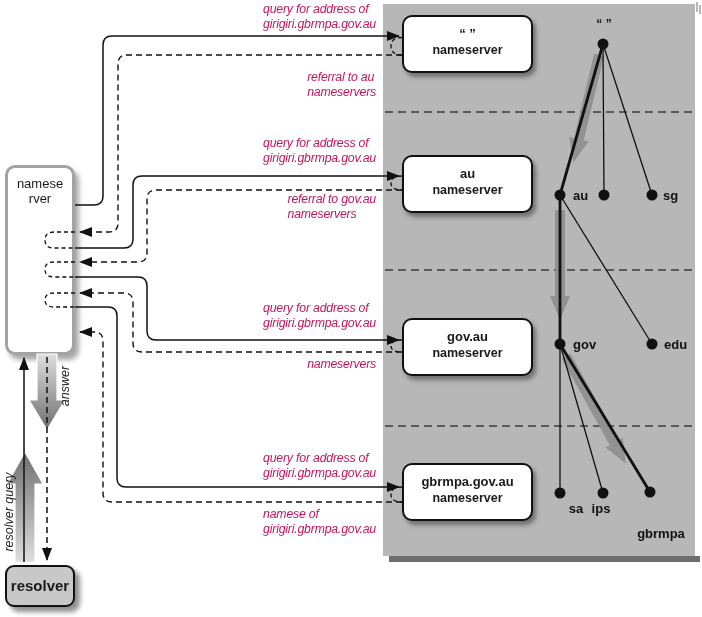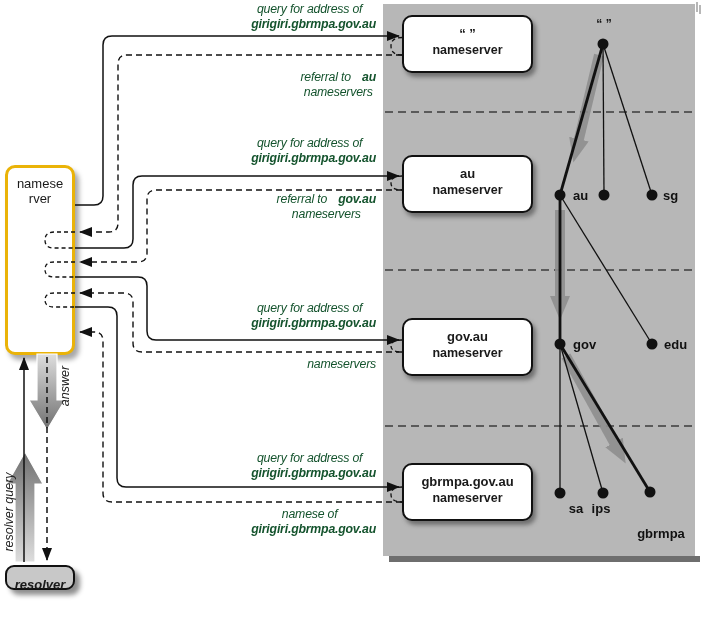--- a/index.html
+++ b/index.html
@@ -3,37 +3,37 @@
 <meta charset="utf-8">
 <style>
   html,body{margin:0;padding:0;background:#fff;}
   #canvas{position:relative;width:702px;height:617px;overflow:hidden;
           font-family:"Liberation Sans","DejaVu Sans",sans-serif;color:#1a1a1a;background:#fff;}
   .abs{position:absolute;}
   
   #panel{left:383px;top:4px;width:312px;height:552px;background:#b7b7b7;}
   #panel-shadow{left:389px;top:556px;width:311px;height:6px;background:#6e6e6e;}
   
-  #left-ns{left:5px;top:165px;width:70px;height:190px;background:#fff;border:3px solid #eab308;
+  #left-ns{left:5px;top:165px;width:70px;height:190px;background:#fff;border:3px solid #a3a3a3;
            border-radius:10px;box-sizing:border-box;box-shadow:4px 5px 5px #a8a8a8;
            text-align:center;font-size:13px;line-height:15px;padding-top:8px;}
   
-  #resolver{left:5px;top:565px;width:70px;height:25px;background:#c8c8c8;border:2.5px solid #111;
+  #resolver{left:5px;top:565px;width:70px;height:42px;background:#c8c8c8;border:2.5px solid #111;
             border-radius:9px;box-sizing:border-box;box-shadow:5px 5px 5px #8f8f8f;
-            text-align:center;font-weight:bold;font-size:13px;padding-top:10px;font-style:italic;}
+            text-align:center;font-weight:bold;font-size:15px;padding-top:10px;}
   
   .nsbox{position:absolute;left:402px;width:131px;height:58px;background:#fff;border:2.5px solid #111;
          border-radius:10px;box-sizing:border-box;text-align:center;padding-top:9px;
          box-shadow:3px 4px 4px rgba(55,55,55,.55);}
   .nsbox .dom{font-weight:bold;font-size:13px;line-height:16px;}
   .nsbox .sub{font-size:12.5px;line-height:16px;font-weight:bold;}
   
-  .msg{position:absolute;right:326px;text-align:center;font-style:italic;font-size:12.3px;
-       line-height:15px;letter-spacing:-0.2px;white-space:nowrap;color:#14532d;}
-  .b{font-weight:bold;margin-left:8px;}
+  .msg{position:absolute;right:326px;text-align:left;font-style:italic;font-size:12.3px;
+       line-height:15px;letter-spacing:-0.2px;white-space:nowrap;color:#be185d;}
+  .b{font-weight:normal;}
   
   .vlabel{position:absolute;width:100px;text-align:center;font-style:italic;font-size:12.5px;
           color:#222;transform:rotate(-90deg);}
   
   .treelabel{position:absolute;font-weight:bold;font-size:13px;color:#111;white-space:nowrap;}
   .ctr{transform:translateX(-50%);}
   svg{position:absolute;left:0;top:0;pointer-events:none;}
 </style>
 </head>
 <body>

